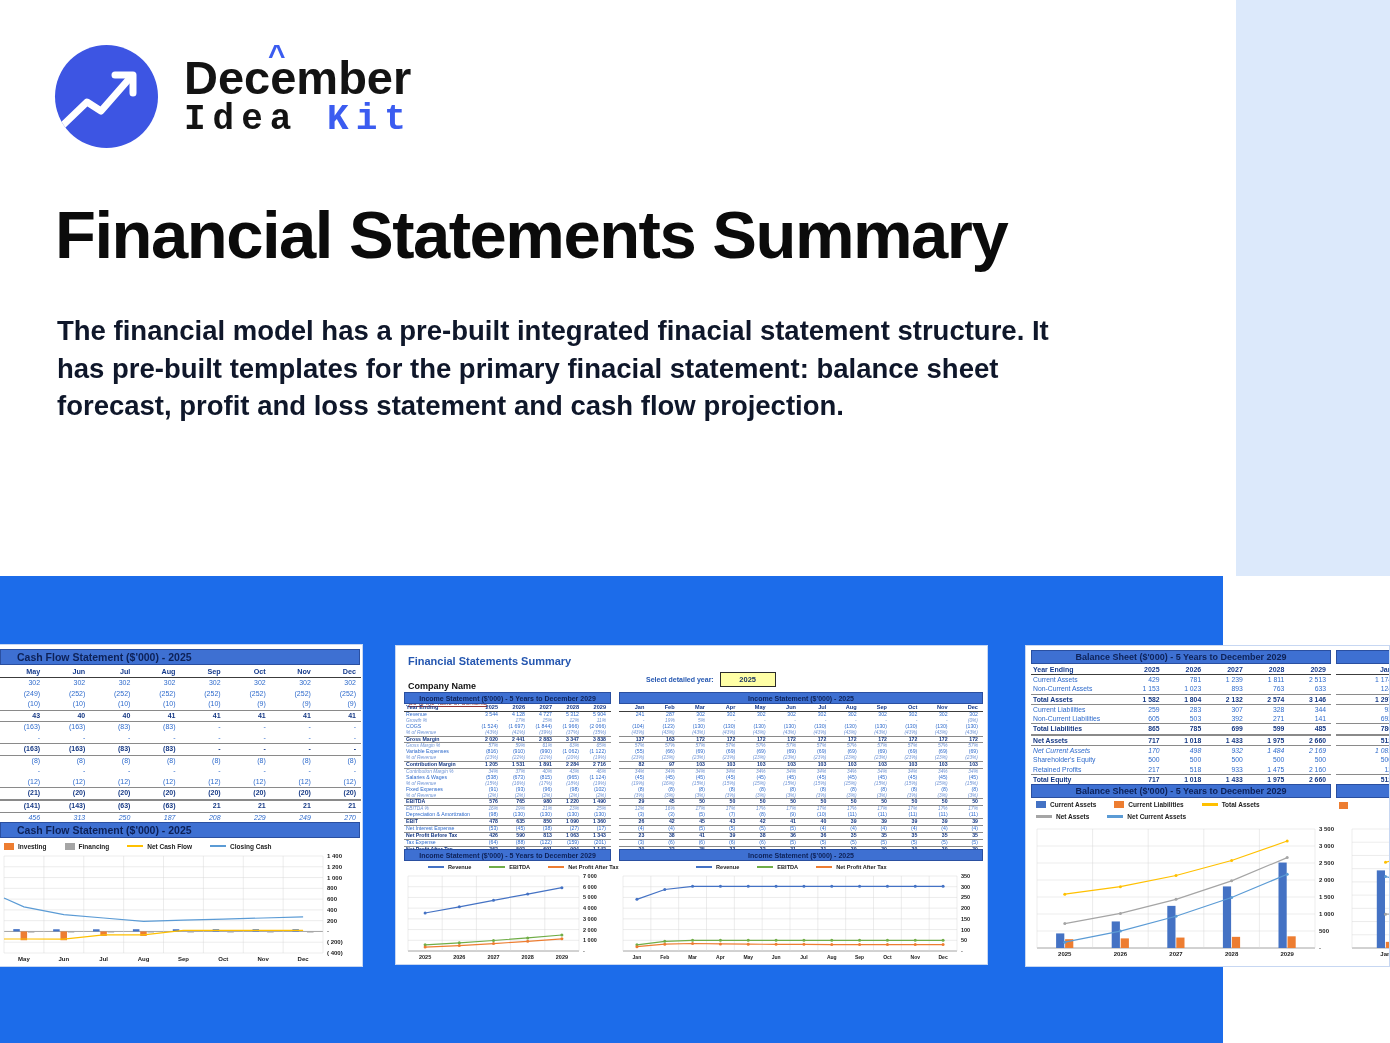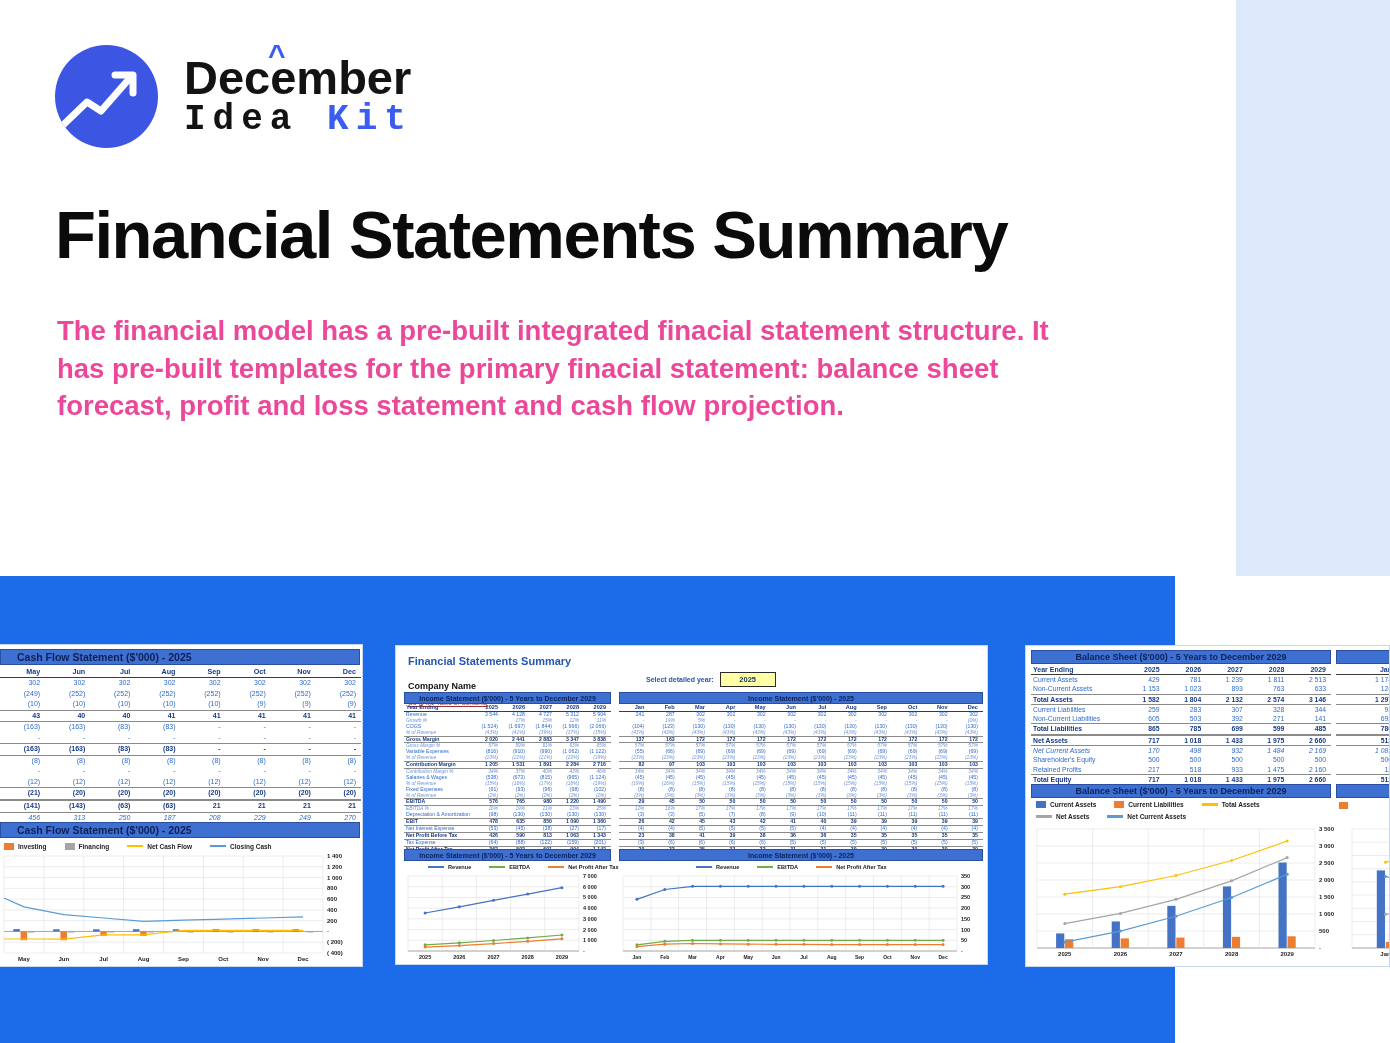--- a/index.html
+++ b/index.html
@@ -10,23 +10,23 @@
   .logo{position:absolute;left:55px;top:45px;display:flex;align-items:center;}
   .logo-circle{width:103px;height:103px;border-radius:50%;background:#3d55e3;overflow:hidden;flex:0 0 auto;}
   .logo-text{margin-left:26px;}
   .logo-line1{position:relative;font-size:47px;font-weight:800;color:#131313;letter-spacing:0;line-height:1;}
   .caret{position:absolute;left:84px;top:-14px;color:#3b5cf0;font-size:30px;font-weight:800;}
   .logo-line2{font-family:"Liberation Mono",monospace;font-size:36px;font-weight:700;color:#131313;letter-spacing:7px;line-height:1.05;}
   .logo-line2 .kit{color:#3b5cf0;}
   h1.hero-title{position:absolute;left:55px;top:196px;margin:0;font-size:67px;font-weight:800;
       letter-spacing:-1.5px;color:#0b0b0b;}
   p.hero-desc{position:absolute;left:57px;top:312px;margin:0;width:1020px;font-size:27.5px;line-height:1.37;
-      font-weight:700;color:#ec4899;}
+      font-weight:700;color:#0f172a;}
   
-  .band{position:absolute;left:0;top:576px;width:1175px;height:467px;background:#1c6cea;}
+  .band{position:absolute;left:0;top:576px;width:1175px;height:467px;background:#1c6cea;padding-left:48px;}
   .panel{position:absolute;background:#ffffff;border:1px solid #c7d7f2;box-sizing:border-box;}
   #panel-cashflow{left:0;top:68px;width:363px;height:323px;border-left:none;}
   #panel-income{left:395px;top:69px;width:593px;height:320px;}
   #panel-balance{left:1025px;top:69px;width:365px;height:322px;overflow:hidden;}
   .bar{background:#3e70d2;color:#0d2157;font-weight:bold;text-align:center;
        border:1px solid #2a4fa0;box-sizing:border-box;}
   .bar.left-align{text-align:left;padding-left:16px;}
   
   .xtable{width:100%;}
   .xrow{display:flex;align-items:center;color:#2f6bcc;}

